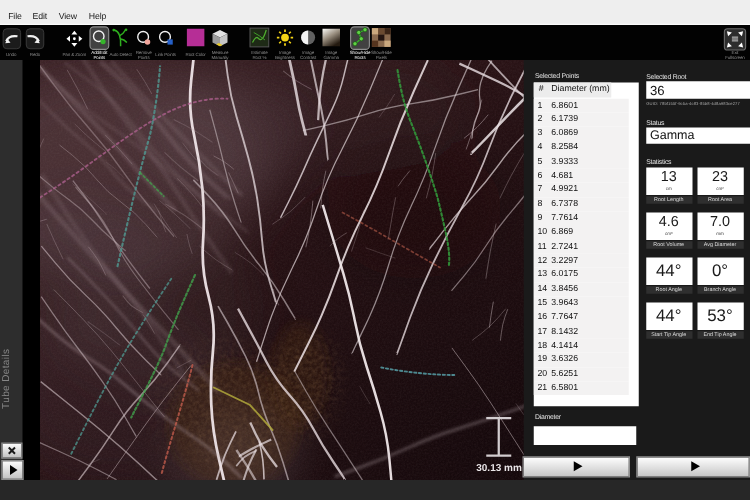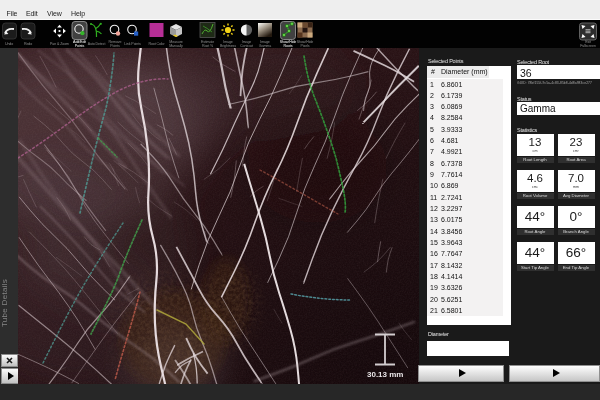--- a/index.html
+++ b/index.html
@@ -184,21 +184,21 @@
 </div>
 <div class="sbtn abs" style="top:354px;height:11px;">
     <svg width="15" height="11" style="position:absolute;left:0;top:0">
       <path d="M5,3 l5,5 M10,3 l-5,5" stroke="#1a1a1a" stroke-width="1.6"></path>
     </svg>
   </div>
 <div class="sbtn abs" style="top:368px;height:14px;width:16px;">
     <span class="playtri" style="margin:-4px 0 0 -2px;border-top-width:4px;border-bottom-width:4px;border-left-width:6.5px;"></span>
   </div>
 
-<div class="abs" id="photo" style="left:18px;top:48px;width:401px;height:336px;">
+<div class="abs" id="photo" style="left:32px;top:48px;width:401px;height:336px;">
 <svg width="401" height="336" viewBox="0 0 401 336" style="position:absolute;left:0;top:0">
 <defs>
 <linearGradient id="bg" x1="0" y1="0" x2="1" y2="1">
 <stop offset="0" stop-color="#3b2226"></stop>
 <stop offset="0.45" stop-color="#2b1417"></stop>
 <stop offset="1" stop-color="#1d0d10"></stop>
 </linearGradient>
 <filter id="b1" x="-40%" y="-40%" width="180%" height="180%">
           <feGaussianBlur stdDeviation="1.1"></feGaussianBlur>
         </filter>
@@ -450,21 +450,21 @@
   </div>
 <div class="statbox" style="left:557.5px;top:206.3px;">
     <div class="deg">0°</div>
   </div>
 <div class="statlab" style="left:516.5px;top:229.3px;">Root Angle</div>
 <div class="statlab" style="left:557.5px;top:229.3px;">Branch Angle</div>
 <div class="statbox" style="left:516.5px;top:242.3px;">
     <div class="deg">44°</div>
   </div>
 <div class="statbox" style="left:557.5px;top:242.3px;">
-    <div class="deg">66°</div>
+    <div class="deg">53°</div>
   </div>
 <div class="statlab" style="left:516.5px;top:265.3px;">Start Tip Angle</div>
 <div class="statlab" style="left:557.5px;top:265.3px;">End Tip Angle</div>
 
 <div id="bottomstrip" class="abs"></div>
 <div class="playbtn abs" style="left:418px;width:86px;">
     <span class="playtri"></span>
   </div>
 <div class="playbtn abs" style="left:509px;width:91px;">
     <span class="playtri"></span>

